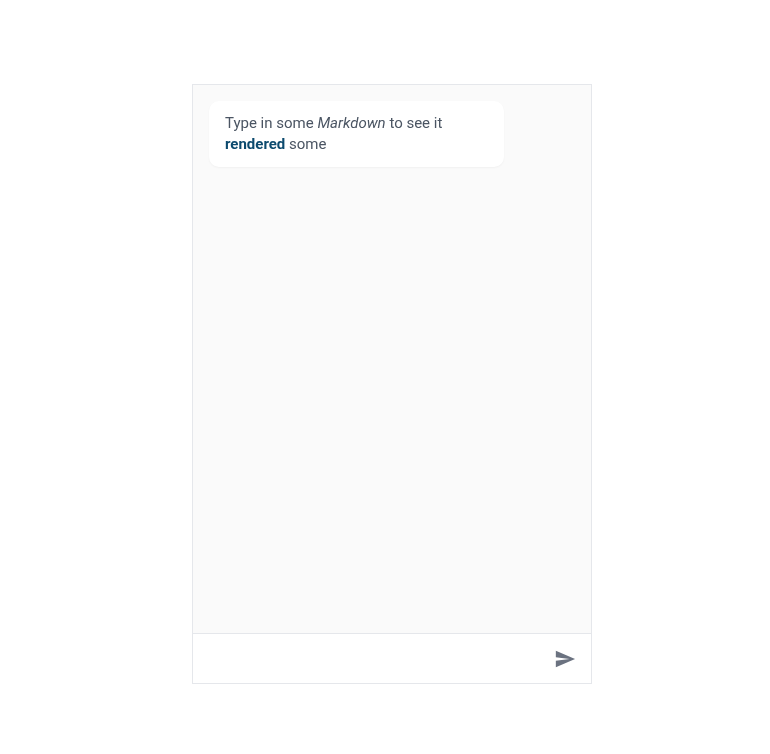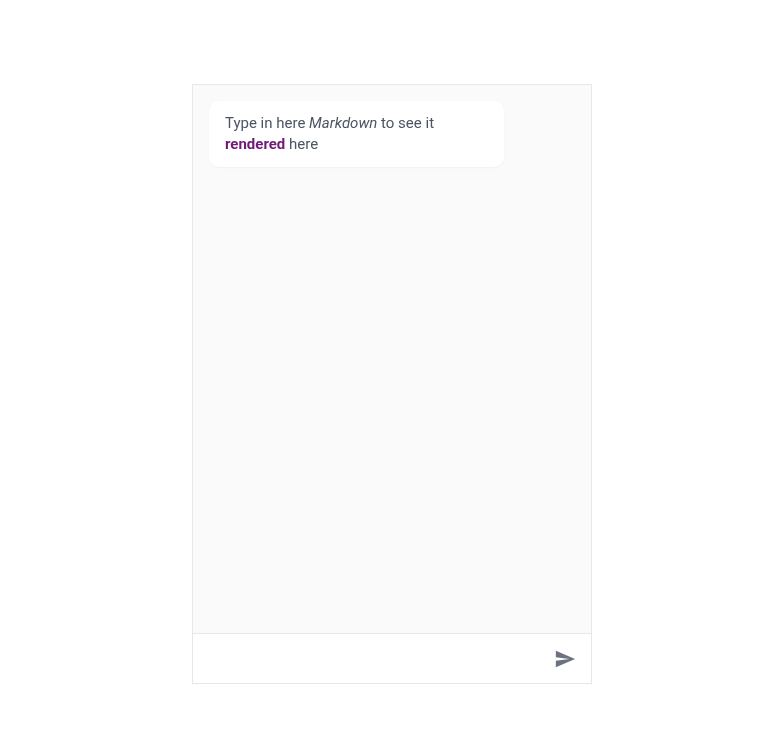--- a/index.html
+++ b/index.html
@@ -40,21 +40,21 @@
       color: #4b5563;
       font-size: 15px;
       line-height: 1.4;
     }
     .message-bubble em {
       font-style: italic;
       text-align: center;
     }
     .message-bubble strong {
       font-weight: 700;
-      color: #701a75;
+      color: #0c4a6e;
     }
     .input-bar {
       height: 50px;
       background: #ffffff;
       border-top: 1px solid #e5e7eb;
       display: flex;
       align-items: center;
       padding: 0 8px 0 16px;
     }
     .message-input {
@@ -82,21 +82,21 @@
       width: 22px;
       height: 22px;
     }
   </style>
 </head>
 <body>
 
 <div class="chat-container">
   <div class="messages-area">
     <div class="message-bubble">
-      <span id="msg-0"><span>Type in here </span><em>Markdown</em><span> to see it </span><strong>rendered</strong><span> here</span></span>
+      <span id="msg-0"><span>Type in some </span><em>Markdown</em><span> to see it </span><strong>rendered</strong><span> some</span></span>
     </div>
   </div>
   <div class="input-bar">
     <input type="text" class="message-input" value="" style="">
     <button class="send-button">
       <svg viewBox="0 0 24 24" fill="currentColor">
         <path d="M2.01 21L23 12 2.01 3 2 10l15 2-15 2z"></path>
       </svg>
     </button>
   </div>

